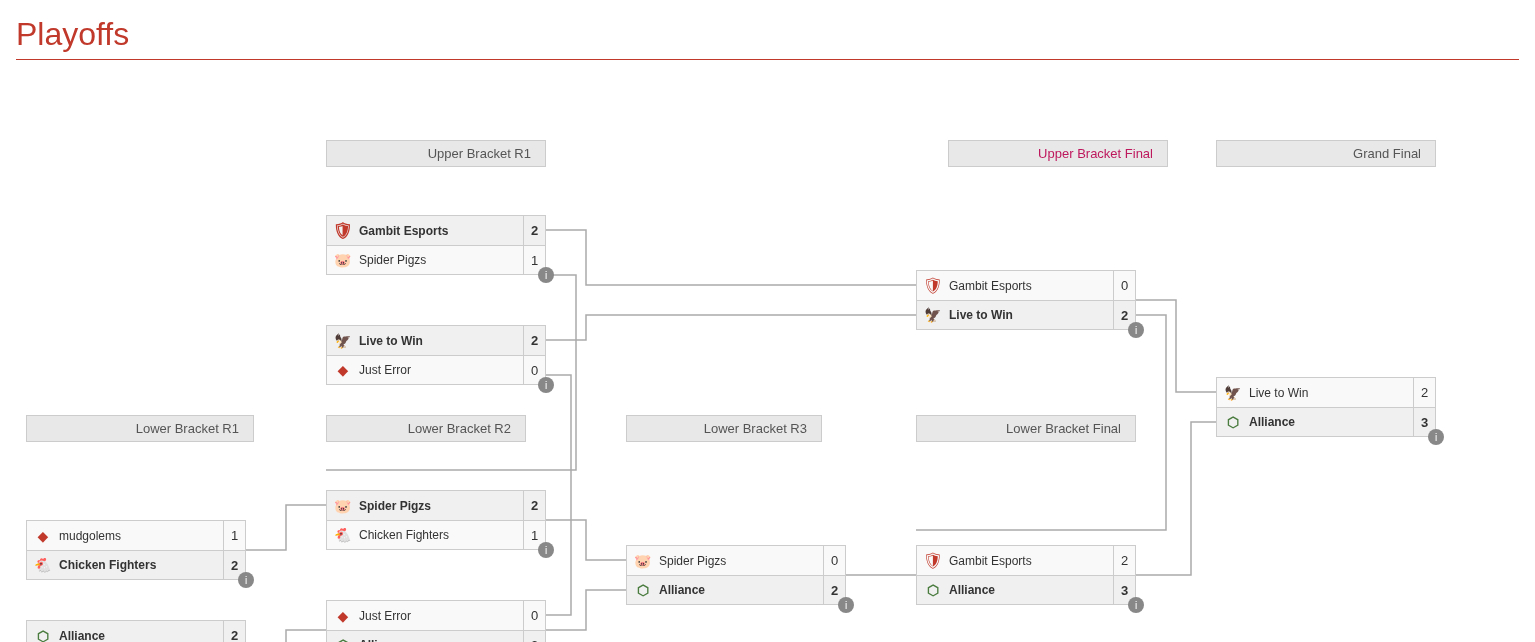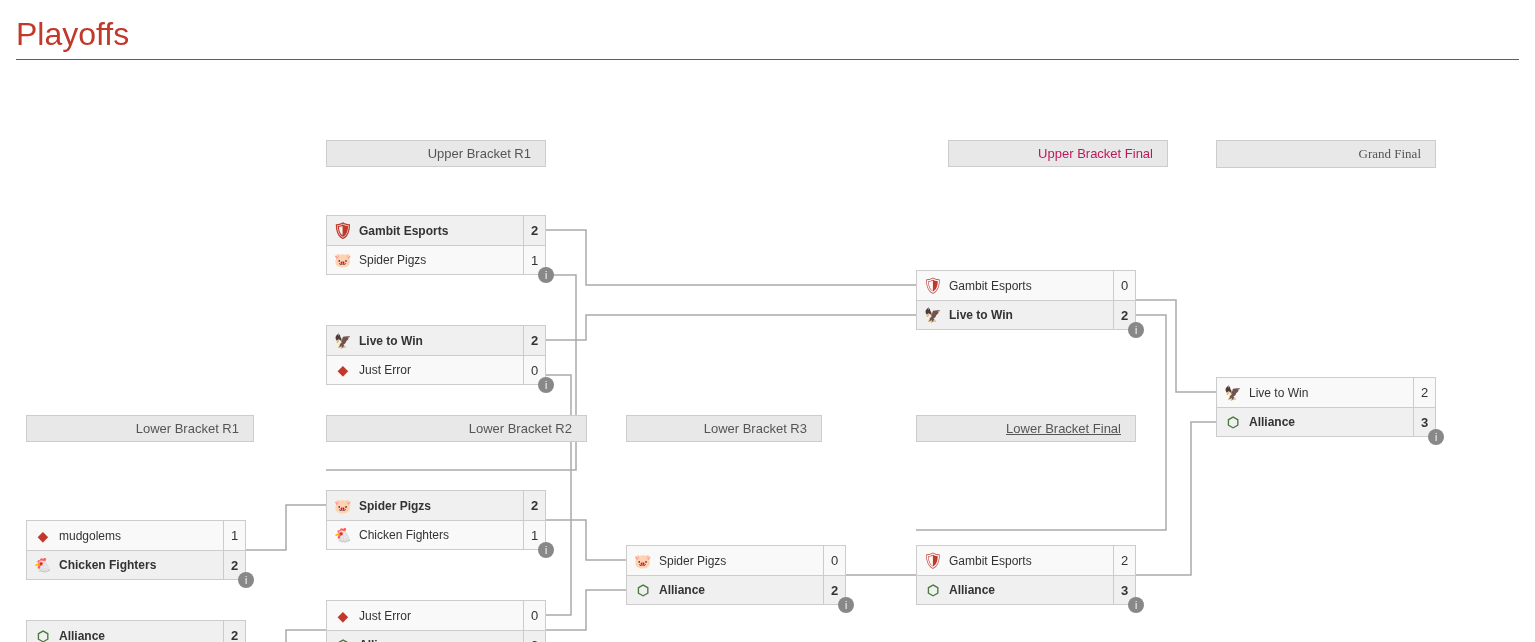--- a/index.html
+++ b/index.html
@@ -140,25 +140,25 @@
 
     <polyline points="1120,245 1150,245 1150,460 900,460" fill="none" stroke="#aaa" stroke-width="1.5"></polyline>
 
     <polyline points="1120,230 1160,230 1160,322 1200,322" fill="none" stroke="#aaa" stroke-width="1.5"></polyline>
 
     <polyline points="1120,505 1175,505 1175,352 1200,352" fill="none" stroke="#aaa" stroke-width="1.5"></polyline>
   </svg>
 
   <div class="round-label" style="left:10px; top:345px; width:228px;">Lower Bracket R1</div>
   <div class="round-label" style="left:310px; top:70px; width:220px;">Upper Bracket R1</div>
-  <div class="round-label" style="left:310px; top:345px; width:261px;">Lower Bracket R2</div>
+  <div class="round-label" style="left:310px; top:345px; width:200px;">Lower Bracket R2</div>
   <div class="round-label" style="left:610px; top:345px; width:196px;">Lower Bracket R3</div>
   <div class="round-label" style="left:900px; top:70px; width:220px; color:#be185d;margin-left:32px;">Upper Bracket Final</div>
-  <div class="round-label" style="left:900px; top:345px; width:220px;text-decoration:underline;">Lower Bracket Final</div>
-  <div class="round-label" style="left:1200px; top:70px; width:220px;font-family:Liberation Serif, serif;">Grand Final</div>
+  <div class="round-label" style="left:900px; top:345px; width:220px;">Lower Bracket Final</div>
+  <div class="round-label" style="left:1200px; top:70px; width:220px;">Grand Final</div>
 
   <div class="match-wrapper" style="position:absolute; left:310px; top:145px;">
     <div class="match-row winner">
       <span class="team-icon icon-gambit">🛡</span>
       <span class="team-name">Gambit Esports</span>
       <span class="team-score">2</span>
     </div>
     <div class="match-row">
       <span class="team-icon icon-spider">🐷</span>
       <span class="team-name">Spider Pigzs</span>

